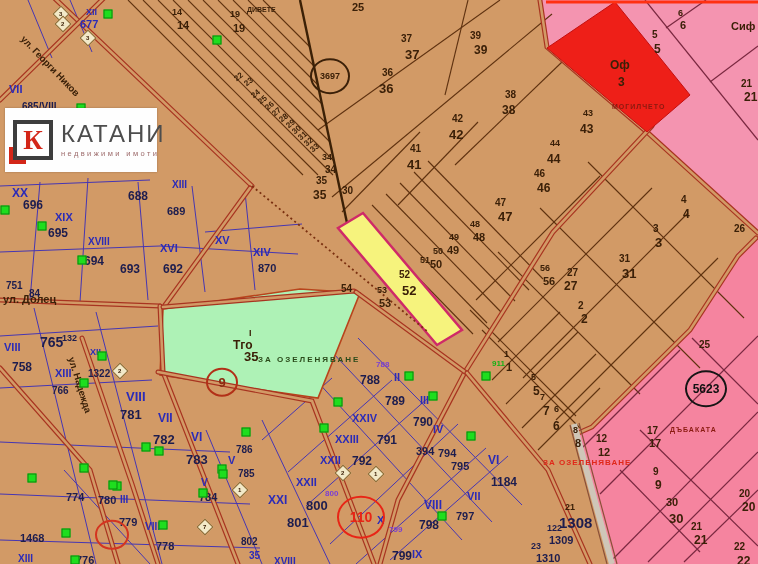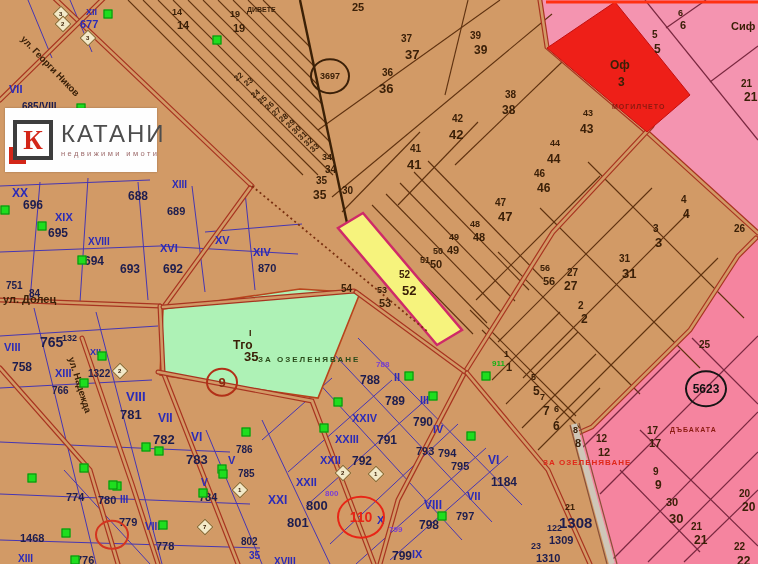--- a/index.html
+++ b/index.html
@@ -377,21 +377,21 @@
       <div class="lbl pu" style="left: 325px; top: 490px; font-size: 8px;">800</div>
       <div class="lbl nv" style="left: 306px; top: 499px; font-size: 13px;">800</div>
       <div class="lbl nv" style="left: 287px; top: 516px; font-size: 13px;">801</div>
       <div class="lbl bl" style="left: 377px; top: 515px; font-size: 11px;">X</div>
       <div class="lbl pu" style="left: 389px; top: 526px; font-size: 8px;">799</div>
       <div class="lbl nv" style="left: 419px; top: 519px; font-size: 12px;">798</div>
       <div class="lbl nv" style="left: 456px; top: 511px; font-size: 11px;">797</div>
       <div class="lbl nv" style="left: 392px; top: 550px; font-size: 12px;">799</div>
       <div class="lbl bl" style="left: 412px; top: 549px; font-size: 11px;">IX</div>
       <div class="lbl bl" style="left: 424px; top: 499px; font-size: 12px;">VIII</div>
-      <div class="lbl nv" style="left: 416px; top: 446px; font-size: 11px;">793</div>
+      <div class="lbl nv" style="left: 416px; top: 446px; font-size: 11px;">394</div>
       <div class="lbl nv" style="left: 438px; top: 448px; font-size: 11px;">794</div>
       <div class="lbl nv" style="left: 451px; top: 461px; font-size: 11px;">795</div>
       <div class="lbl bl" style="left: 488px; top: 454px; font-size: 12px;">VI</div>
       <div class="lbl nv" style="left: 491px; top: 476px; font-size: 12px;">1184</div>
       <div class="lbl bl" style="left: 467px; top: 491px; font-size: 11px;">VII</div>
       <div class="lbl dk" style="left: 565px; top: 503px; font-size: 9px;">21</div>
       <div class="lbl nv" style="left: 559px; top: 515px; font-size: 15px;">1308</div>
       <div class="lbl nv" style="left: 547px; top: 524px; font-size: 9px;">122</div>
       <div class="lbl nv" style="left: 549px; top: 535px; font-size: 11px;">1309</div>
       <div class="lbl nv" style="left: 531px; top: 542px; font-size: 9px;">23</div>

